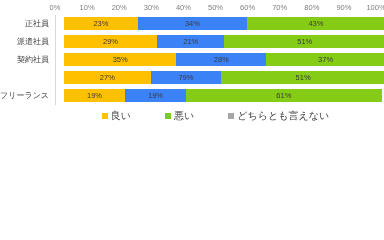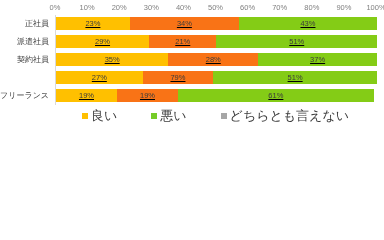--- a/index.html
+++ b/index.html
@@ -43,45 +43,44 @@
     position: absolute;
     left: 55px;
     top: 15px;
     width: 321px;
     height: 90px;
     border-left: 1px solid #d9d9d9;
   }
 
   .row {
     position: absolute;
-    left: 0;
+    left: 8px;
     width: 100%;
     height: 13px;
     display: flex;
-    text-decoration: underline;
   }
   .row-0 { top: 2px; }
   .row-1 { top: 20px; text-align: right; }
   .row-2 { top: 38px; }
   .row-3 { top: 56px; }
   .row-4 { top: 74px; }
 
   .seg {
     height: 13px;
     display: flex;
     align-items: center;
     justify-content: center;
     font-size: 7.5px;
     color: #3b3b3b;
     box-sizing: border-box;
     overflow: hidden;
     white-space: nowrap;
   }
   .seg-good   { background: #ffc000; }
-  .seg-bad    { background: #f97316; }
+  .seg-bad    { background: #3b82f6; }
   .seg-neutral{ background: #84cc16; }
 
   
   .cat-labels {
     position: absolute;
     left: 0;
     top: 15px;
     width: 52px;
     height: 90px;
   }
@@ -117,21 +116,21 @@
     display: flex;
     align-items: center;
     gap: 3px;
   }
   .legend-swatch {
     width: 6px;
     height: 6px;
     display: block;
   }
   .legend-text {
-    font-size: 13px;
+    font-size: 10px;
     color: #3b3b3b;
     white-space: nowrap;
     line-height: 10px;
   }
 </style>
 </head>
 <body>
 
 <div id="chart-root">
 

